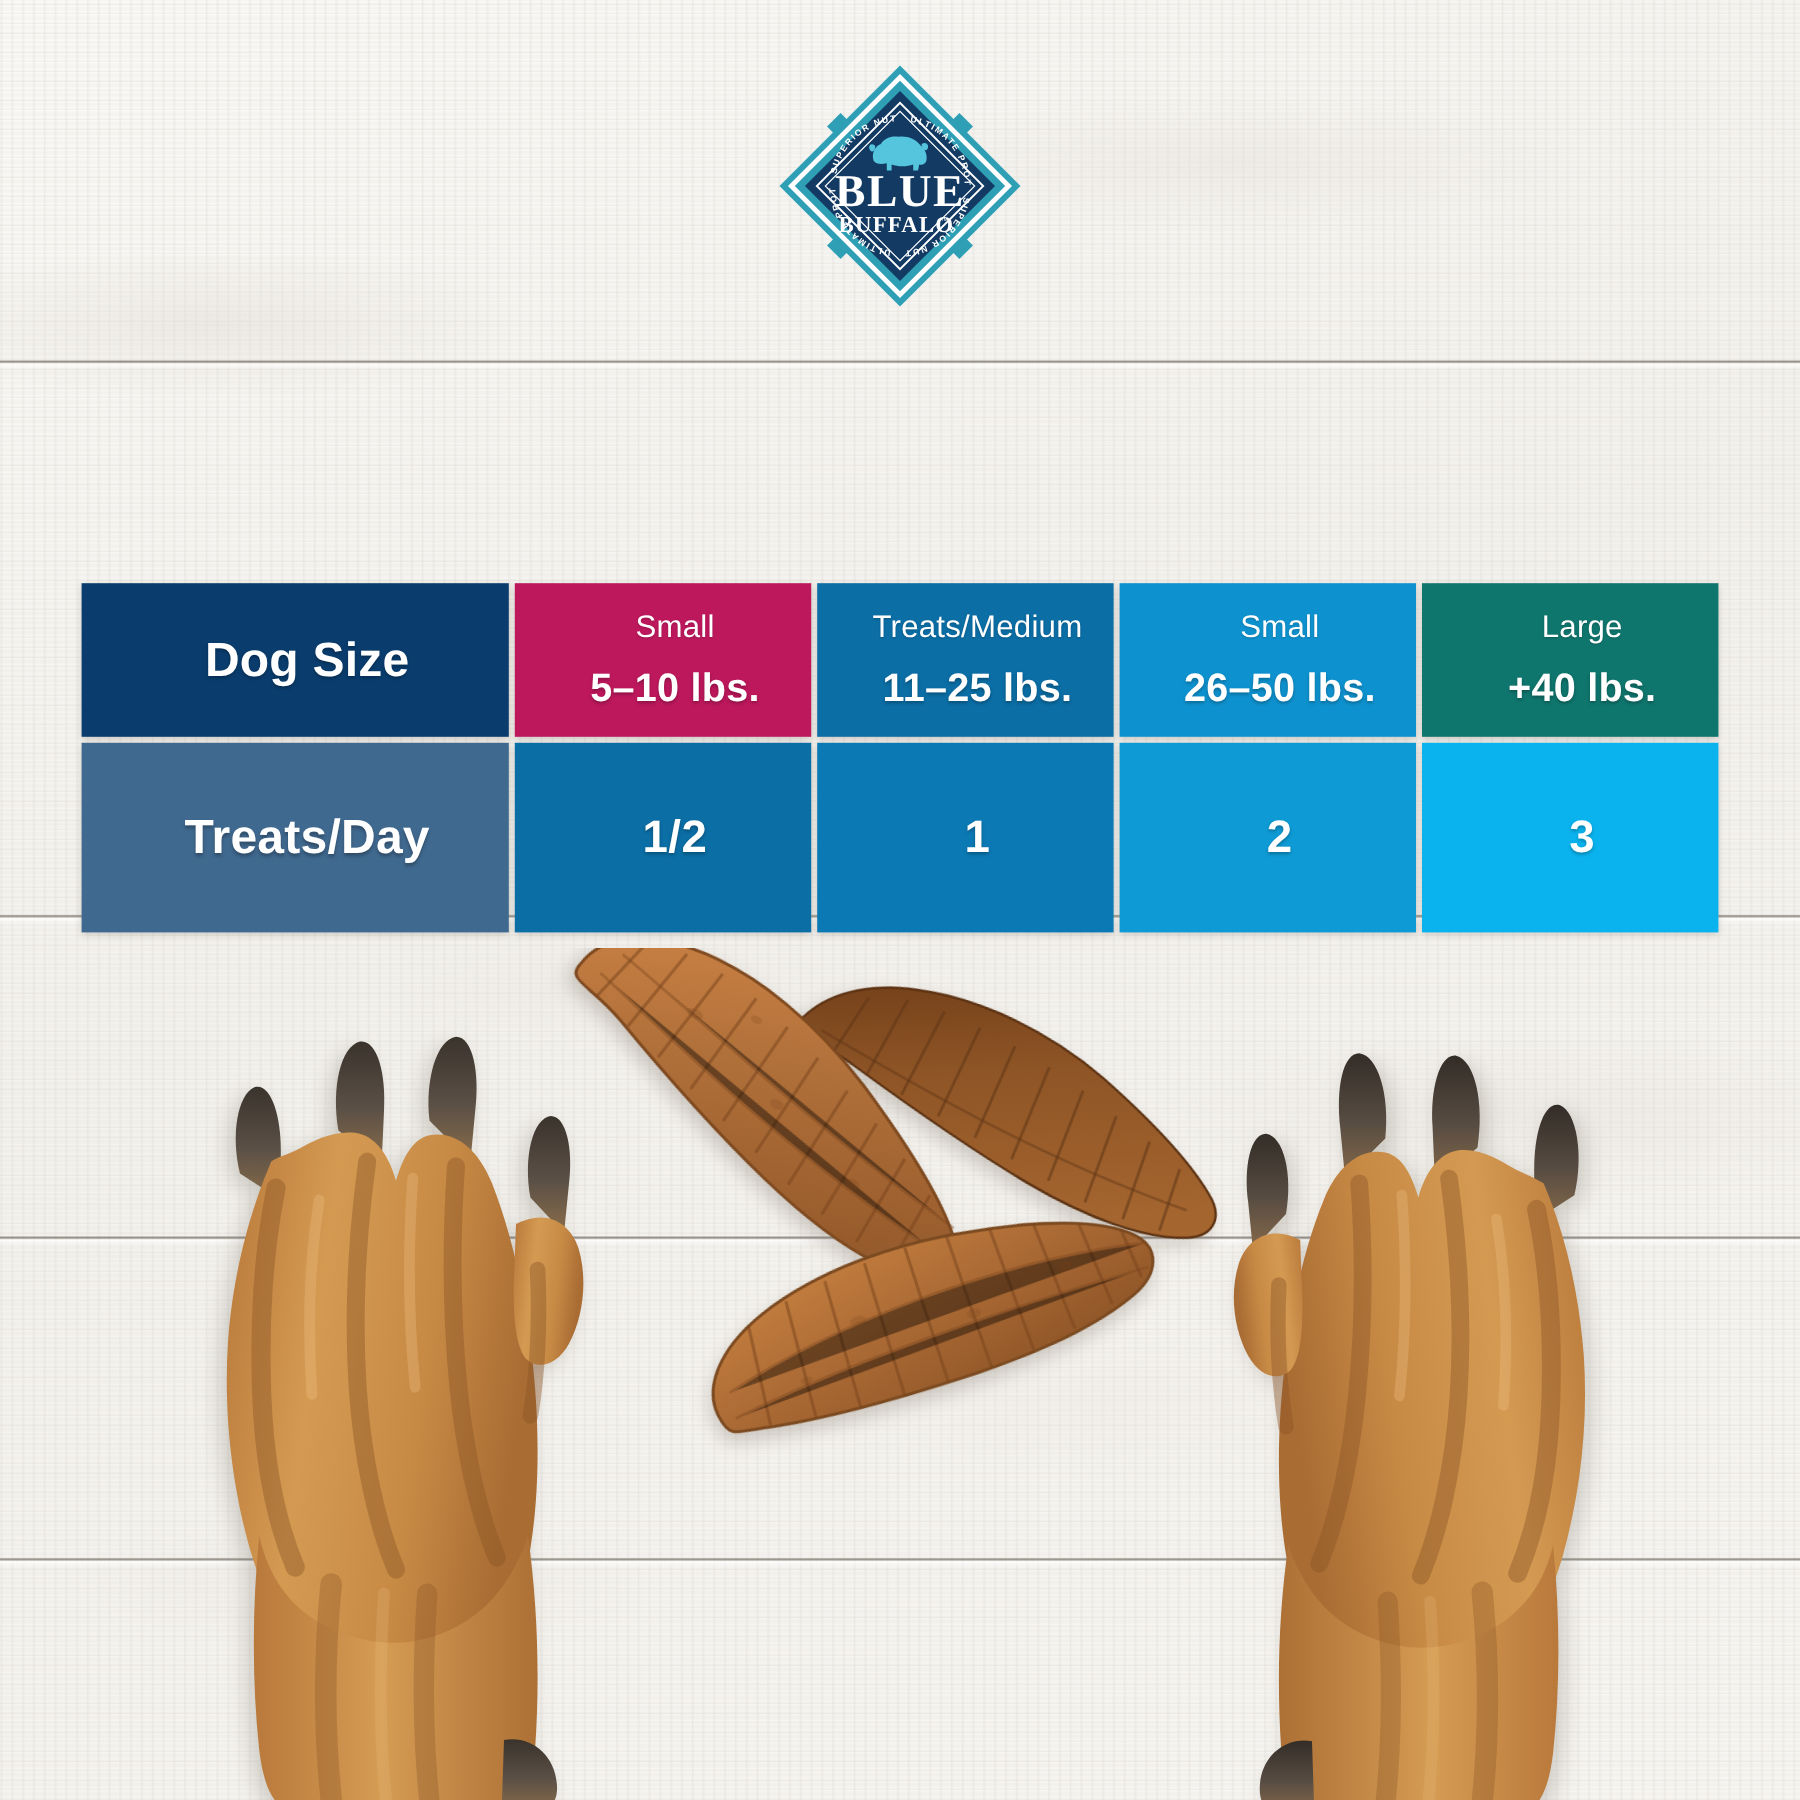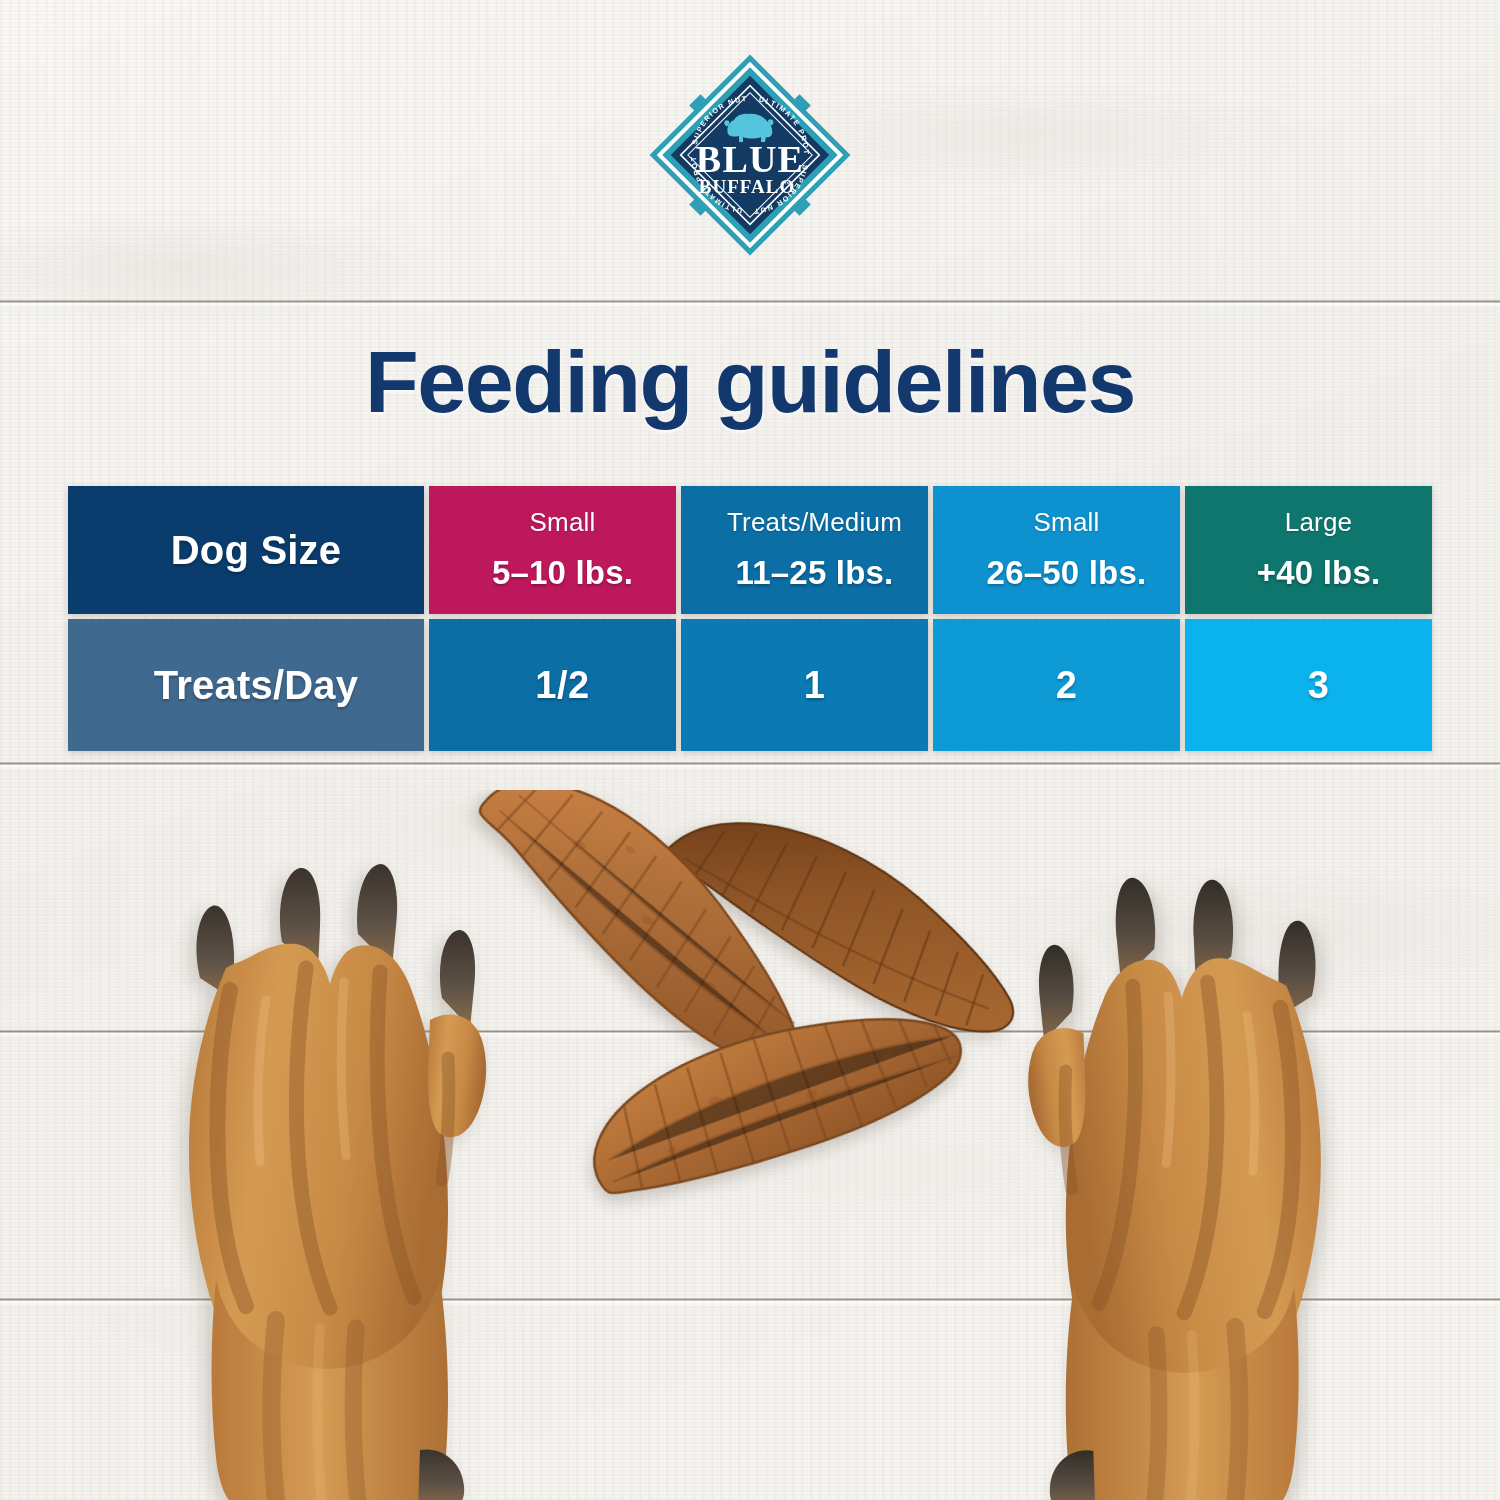--- a/index.html
+++ b/index.html
@@ -130,21 +130,21 @@
   }
   .cell.label-cell {
     flex: 0 0 356px;
     height: 128px;
   }
   .cell.data-cell {
     flex: 1 1 0;
     height: 128px;
   }
   .row2 .cell.label-cell,
-  .row2 .cell.data-cell { height: 132px; }
+  .row2 .cell.data-cell { height: 158px; }
 
   .label-text {
     font-size: 40px;
     font-weight: 700;
     letter-spacing: 0.2px;
     text-shadow: 0 2px 3px rgba(0,0,0,0.28);
   }
   .size-name {
     font-size: 26px;
     font-weight: 400;
@@ -246,21 +246,20 @@
           <path d="M 18,-8 C 23,-11 25,-5 22,-3 C 20,-2 18,-5 18,-8 Z"></path>
         </g>
 
         <text x="103" y="120" text-anchor="middle" font-family="Liberation Serif, serif" font-size="38" font-weight="700" letter-spacing="1.2" fill="#ffffff">BLUE</text>
         <text x="100" y="141" text-anchor="middle" font-family="Liberation Serif, serif" font-size="19" font-weight="700" letter-spacing="1.0" fill="#ffffff">BUFFALO</text>
         <text x="137" y="134" font-family="Liberation Sans, sans-serif" font-size="6" fill="#ffffff">™</text>
       </svg>
     </div>
   </div>
 
-  <div class="title">Feeding guidelines</div>
 
   <div class="table">
 
     <div class="trow row1">
       <div class="cell label-cell" style="background:#0a3d6e">
         <span class="label-text">Dog Size</span>
       </div>
       <div class="cell data-cell" style="background:#be185d">
         <span class="size-name">Small</span>
         <span class="size-weight">5–10 lbs.</span>

